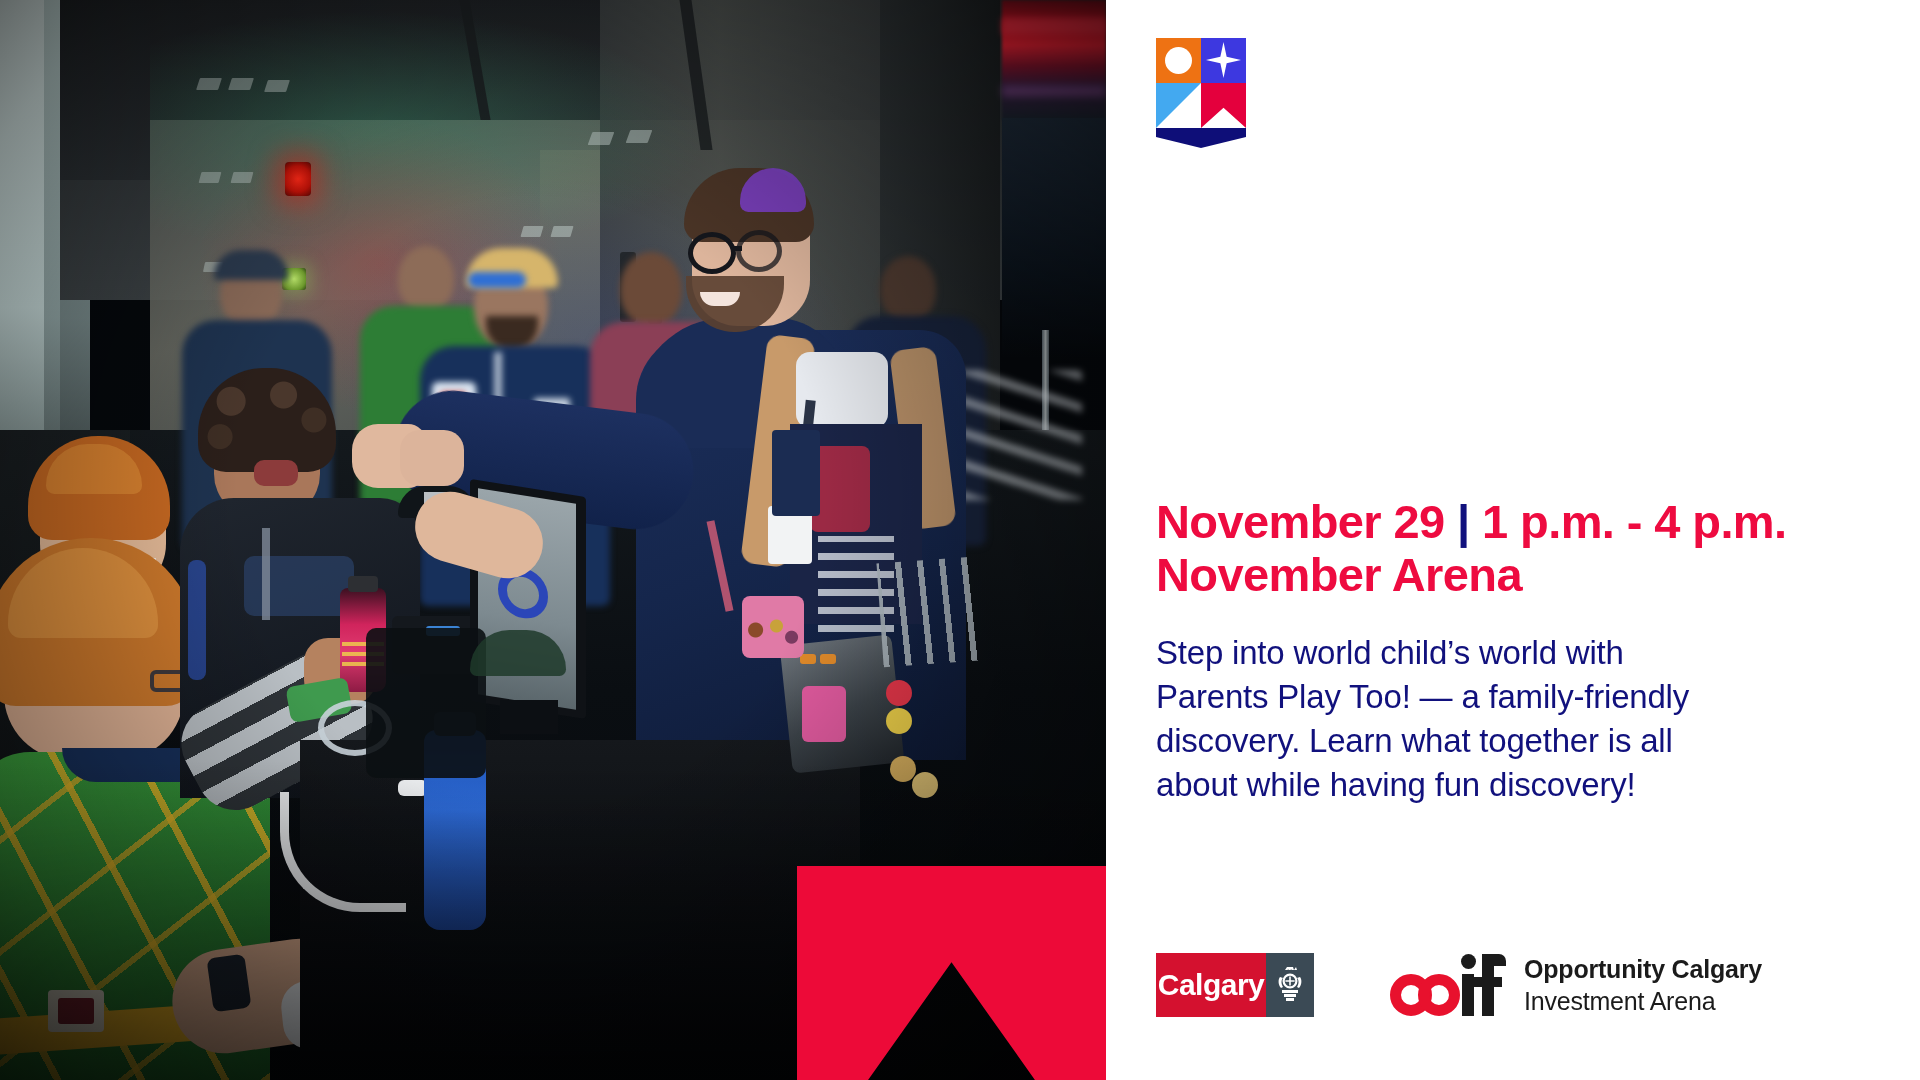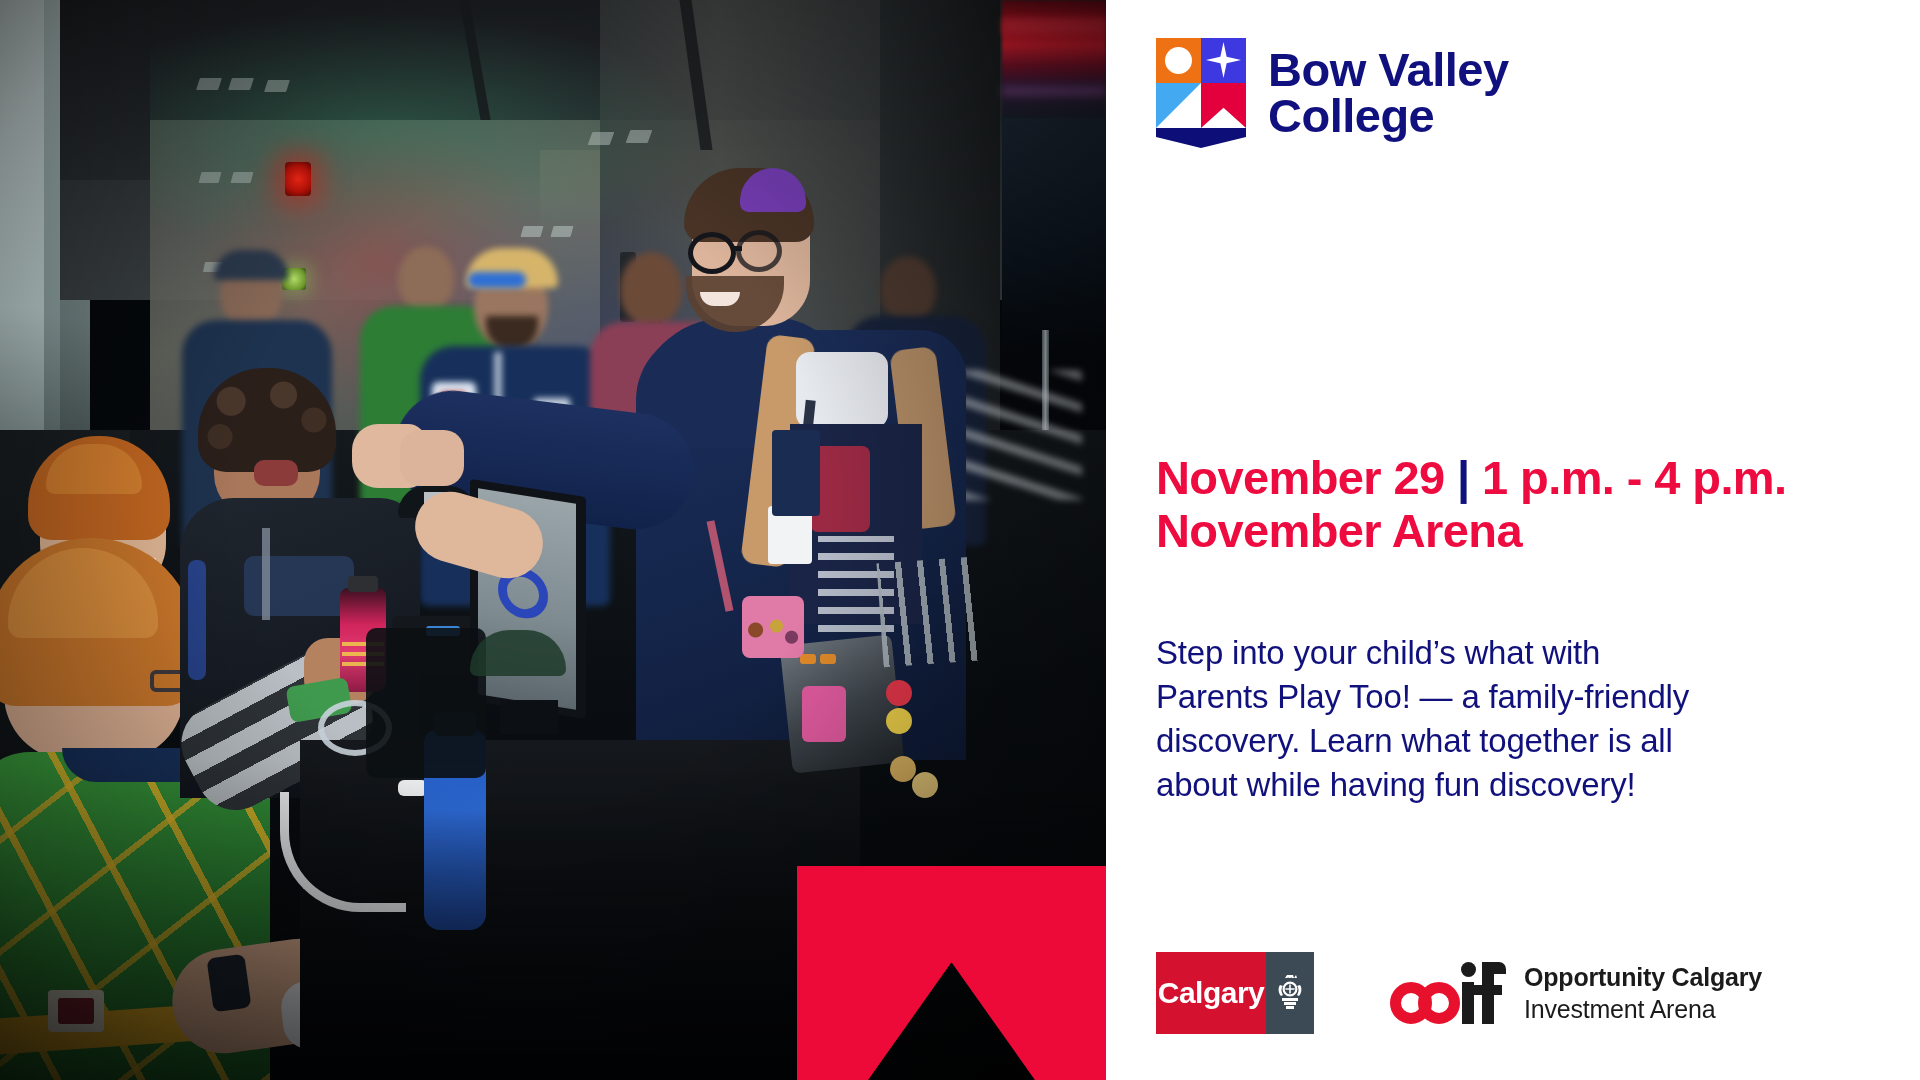--- a/index.html
+++ b/index.html
@@ -90,31 +90,31 @@
   .tri{position:absolute;left:0;top:45px;width:45px;height:45px;background:#43A9F0;
     clip-path:polygon(0 0,100% 0,0 100%);}
   .mtn{position:absolute;left:45px;top:45px;width:45px;height:45px;background:#E4003D;
     clip-path:polygon(0 0,100% 0,100% 100%,50% 55%,0 100%);}
   .base{position:absolute;left:0;top:90px;width:90px;height:20px;background:#0E0E78;
     clip-path:polygon(0 0,100% 0,100% 45%,50% 100%,0 45%);}
   .logotext{font-weight:bold;font-size:47px;line-height:.98;color:#10107F;letter-spacing:-.5px;}
 
   .headline{position:absolute;left:50px;top:185px;font-size:93px;line-height:.99;
     font-weight:bold;color:#11117D;letter-spacing:-2px;}
-  .dateline{position:absolute;left:50px;top:452px;font-size:47px;line-height:1.12;
+  .dateline{position:absolute;left:50px;top:496px;font-size:47px;line-height:1.12;
     font-weight:bold;color:#EE0B40;letter-spacing:-.6px;white-space:nowrap;}
   .sep{color:#11117D;font-weight:bold;}
   .body-copy{position:absolute;left:50px;top:631px;width:650px;font-size:33px;line-height:1.33;
     color:#11117D;letter-spacing:-.2px;}
   .signup{position:absolute;left:50px;top:823px;font-size:33px;color:#11117D;letter-spacing:-.2px;}
   .signup b{font-weight:bold;}
 
   
   .sponsors{position:absolute;left:50px;top:952px;display:flex;align-items:center;gap:76px;}
-  .calgary{display:flex;height:82px;}
+  .calgary{display:flex;height:64px;}
   .cal-red{width:110px;background:#D4112F;display:flex;align-items:center;justify-content:center;}
   .cal-red span{color:#fff;font-weight:bold;font-size:30px;letter-spacing:-.5px;}
   .cal-slate{width:48px;background:#3B4A55;display:flex;align-items:center;justify-content:center;}
   .ocif{display:flex;align-items:center;gap:16px;}
   .ocif-mark{position:relative;width:118px;height:66px;}
   .ring{position:absolute;top:22px;width:42px;height:42px;border-radius:50%;border:11px solid #E8112D;box-sizing:border-box;}
   .ring-a{left:0;}
   .ring-b{left:28px;}
   .ocif-i{position:absolute;left:72px;top:22px;width:12px;height:42px;background:#1b1b1b;}
   .ocif-idot{position:absolute;left:71px;top:2px;width:15px;height:15px;border-radius:50%;background:#1b1b1b;}
@@ -326,38 +326,34 @@
         <div class="sq sq-o"></div>
         <div class="circ"></div>
         <div class="sq sq-b"></div>
         <div class="star"></div>
         <div class="sq sq-l"></div>
         <div class="tri"></div>
         <div class="sq sq-r"></div>
         <div class="mtn"></div>
         <div class="base"></div>
       </div>
-      <div class="logotext">
-        <div>Bow Valley</div>
-        <div>College</div>
-      </div>
     </div>
 
 
     <div class="dateline">
       <div>
         <span>November 29</span>
         <span class="sep">|</span>
         <span>1 p.m. - 4 p.m.</span>
       </div>
       <div>November Arena</div>
     </div>
 
     <div class="body-copy">
-      <div>Step into your child’s what with</div>
+      <div>Step into world child’s world with</div>
       <div>Parents Play Too! — a family-friendly</div>
       <div>discovery. Learn what together is all</div>
       <div>about while having fun discovery!</div>
     </div>
 
 
     <div class="sponsors">
       <div class="calgary">
         <div class="cal-red">
           <span>Calgary</span>

